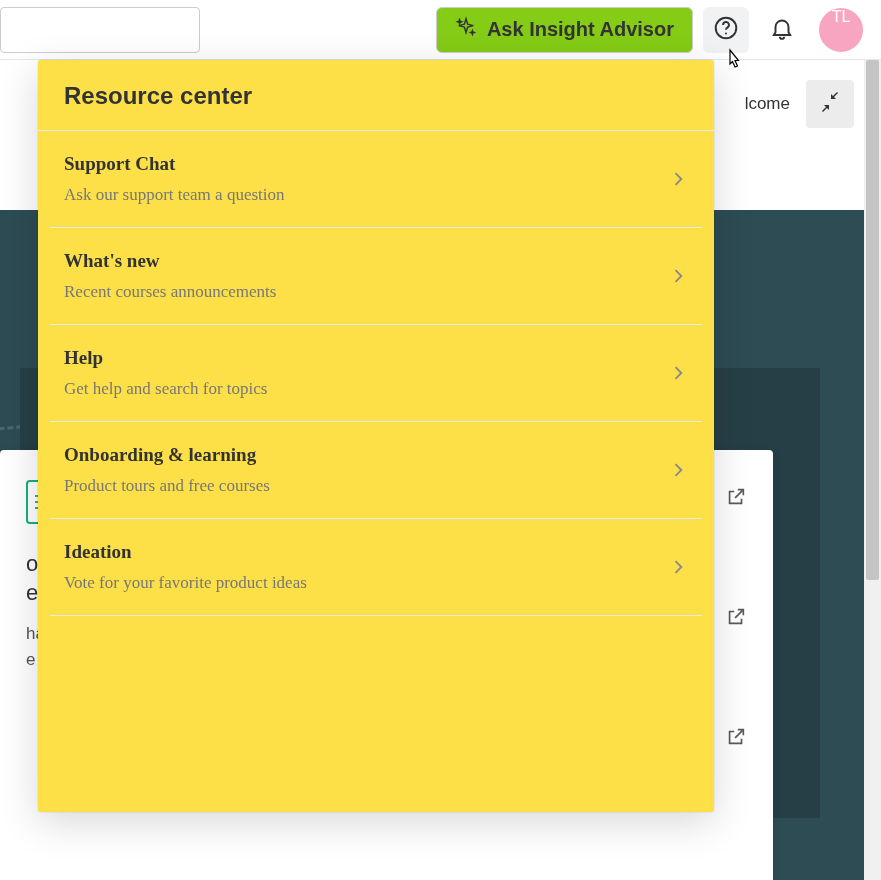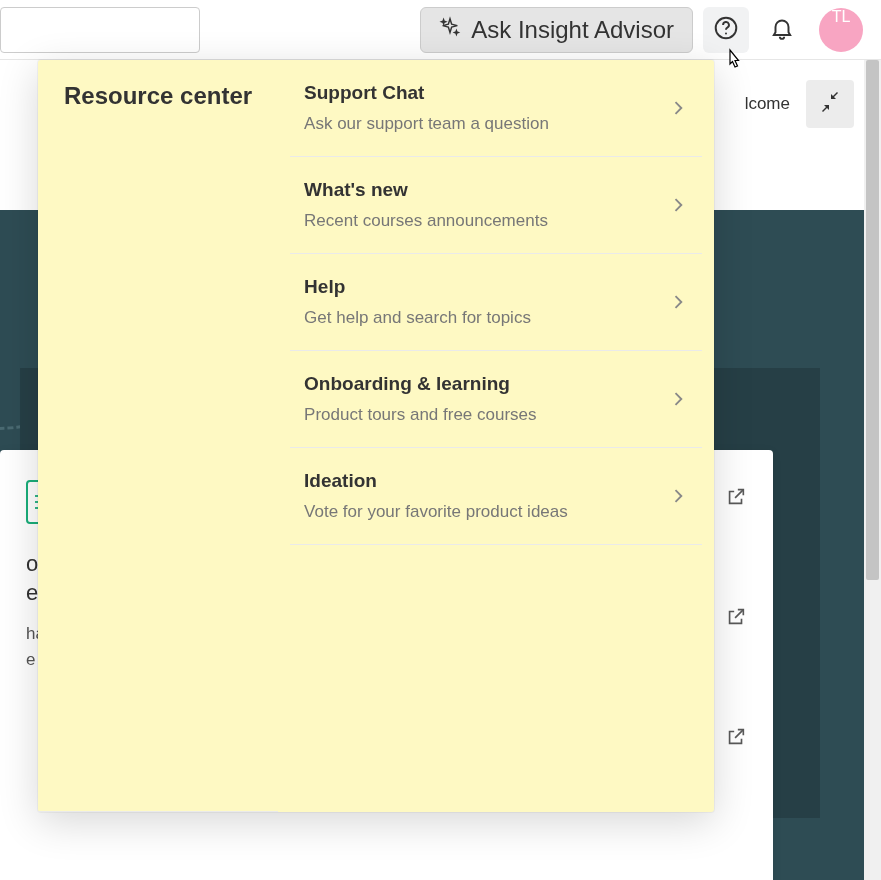--- a/index.html
+++ b/index.html
@@ -16,21 +16,21 @@
     z-index: 5;
   }
   .search-box {
     width: 200px; height: 46px; border: 1px solid #ccc; border-radius: 4px;
     margin-left: 0; background: #fff;
   }
   .topbar-spacer { flex: 1; }
   .ask-btn {
     display: flex; align-items: center; gap: 10px;
     height: 46px; padding: 0 18px; border: 1px solid #ccc; border-radius: 6px;
-    background: #e5e5e5; font-size: 24px; font-weight: 400; color: #333; cursor: pointer;
+    background: #84cc16; font-size: 20px; font-weight: 700; color: #333; cursor: pointer;
   }
   .ask-btn svg { width: 22px; height: 22px; }
   .icon-btn {
     width: 46px; height: 46px; display: flex; align-items: center; justify-content: center;
     border-radius: 6px; cursor: pointer; margin-left: 10px;
   }
   .icon-btn.active { background: #f1f2f3; }
   .icon-btn svg { width: 26px; height: 26px; stroke: #333; fill: none; stroke-width: 1.8; }
   .avatar {
     width: 44px; height: 44px; border-radius: 50%; background: #F8A5C2;
@@ -86,36 +86,36 @@
     position: absolute; right: 26px; width: 22px; height: 22px;
   }
   .ext-link svg { width: 22px; height: 22px; stroke: #595959; fill: none; stroke-width: 1.8; }
   .dotted-arc {
     position: absolute; border: 3px dashed #4A6A72; border-radius: 50%;
   }
 
   
   .popup {
     position: absolute; top: 60px; left: 38px; width: 676px; height: 752px;
-    background: #fef9c3; border-radius: 3px;
+    background: #fde047; border-radius: 3px;
     box-shadow: 0 10px 40px rgba(0,0,0,0.16), 0 0 0 1px rgba(0,0,0,0.04);
     z-index: 50;
-    display: flex; flex-direction: row;
+    display: flex; flex-direction: column;
   }
   .popup-header {
     padding: 22px 26px 20px; border-bottom: 1px solid #eaeaea;
     font-size: 24px; font-weight: 600; color: #333;
   }
   .popup-list { flex: 1; overflow: hidden; padding: 0 12px; }
   .rc-item {
     display: flex; align-items: center; padding: 22px 14px;
     border-bottom: 1px solid #eaeaea; cursor: pointer;
   }
   .rc-item:last-child { border-bottom: 1px solid #eaeaea; }
-  .rc-text { flex: 1; }
+  .rc-text { flex: 1; font-family: Liberation Serif, serif; }
   .rc-title { font-size: 19px; font-weight: 600; color: #333; margin-bottom: 10px; }
   .rc-sub { font-size: 17px; color: #777; }
   .rc-chevron { width: 20px; height: 20px; }
   .rc-chevron svg { width: 20px; height: 20px; stroke: #888; fill: none; stroke-width: 2.2; }
 </style>
 </head>
 <body>
 
 <div class="viewport">
 

